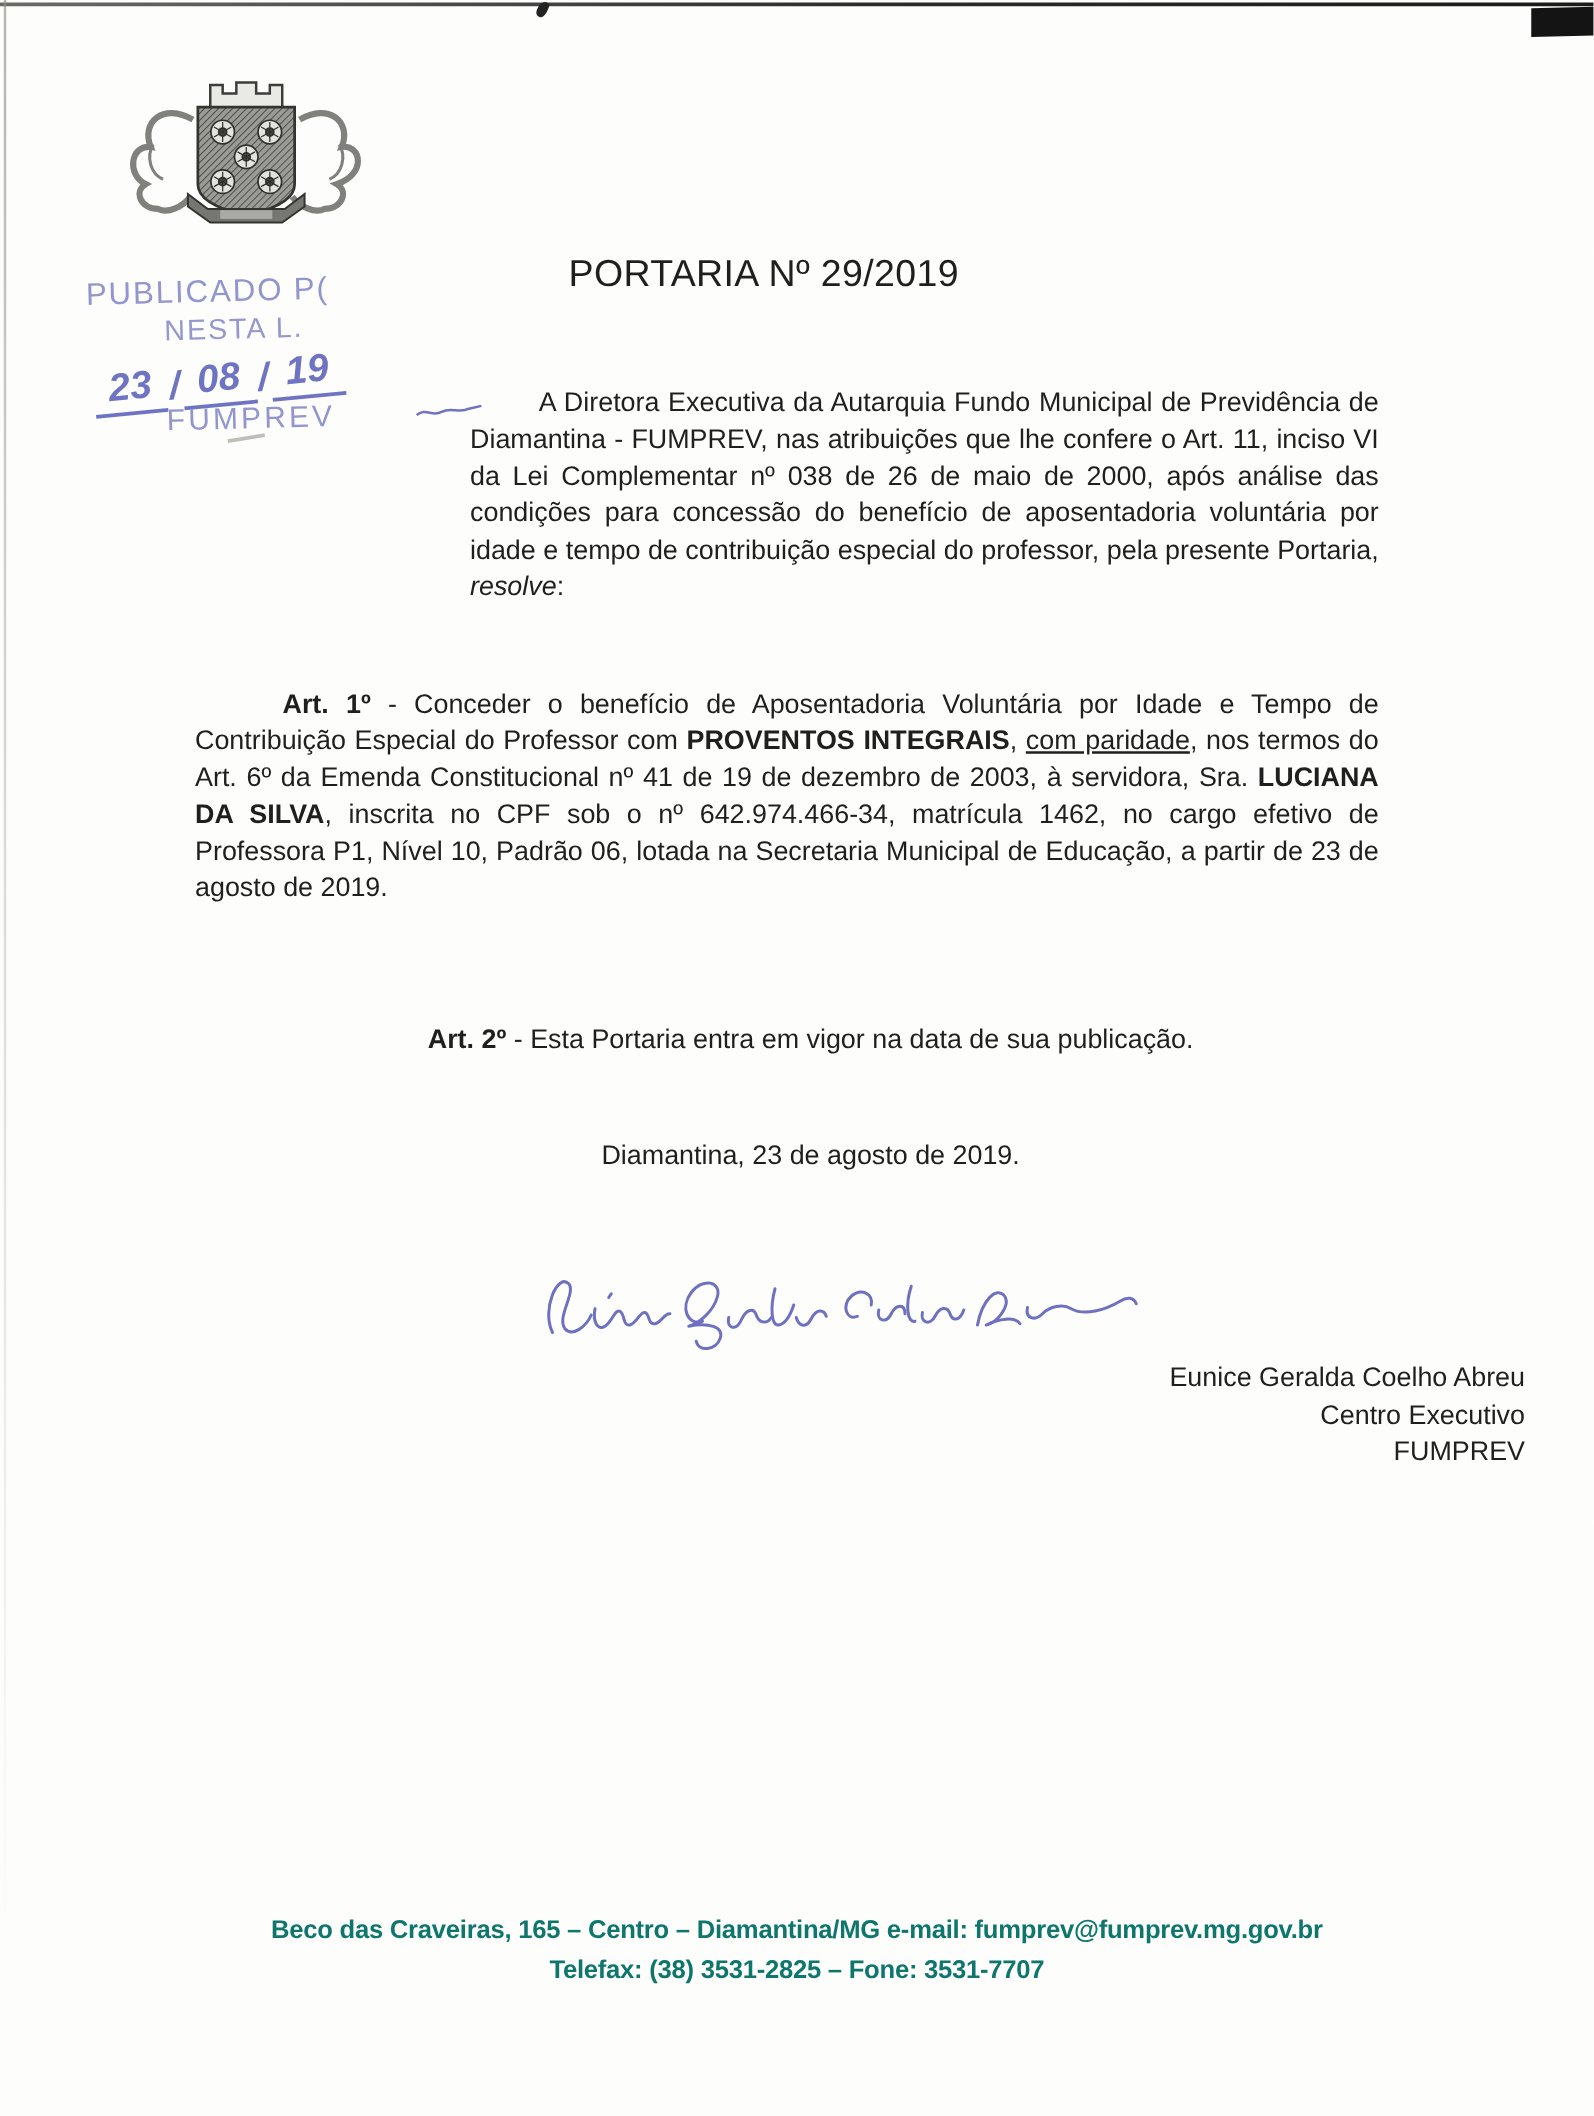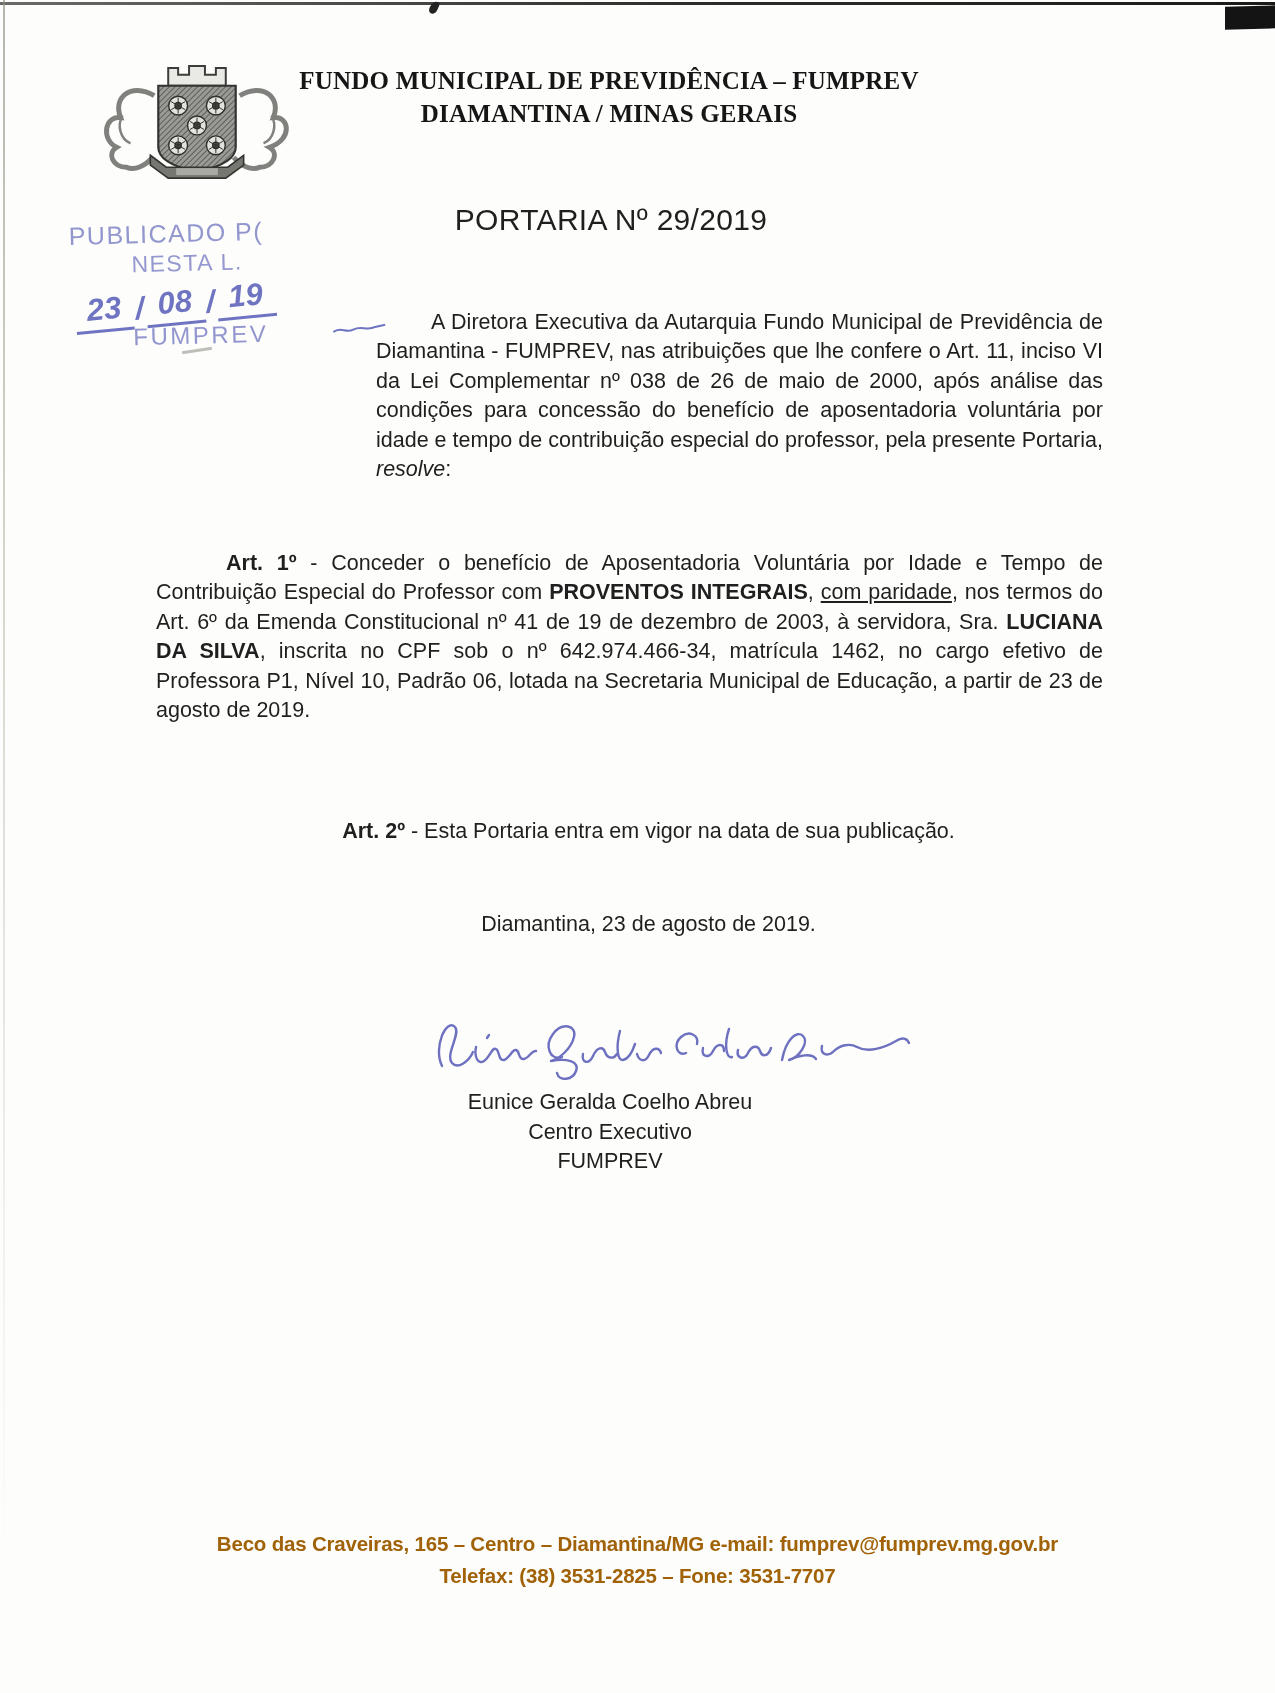--- a/index.html
+++ b/index.html
@@ -39,25 +39,25 @@
   
   .title{position:absolute;top:203px;left:0;width:1222px;text-align:center;font-weight:normal;font-size:30px;letter-spacing:.3px;}
   .para{font-size:21.5px;line-height:29.5px;text-align:justify;}
   .intro{position:absolute;left:360px;width:727px;top:286px;text-indent:55px;margin-left:16px;}
   .art1{position:absolute;left:140px;width:947px;top:527px;text-indent:70px;margin-left:16px;}
   .art2{position:absolute;left:140px;width:947px;top:795px;text-indent:70px;text-align:center;}
   .dateline{position:absolute;left:140px;width:947px;top:888px;text-indent:70px;text-align:center;}
 
   
   .sig-svg{position:absolute;left:428px;top:1002px;width:486px;height:96px;}
-  .sig-block{position:absolute;left:0;width:1220px;top:1088px;text-align:center;font-size:21.5px;line-height:29.5px;}
+  .sig-block{position:absolute;left:0;width:1220px;top:1088px;text-align:right;font-size:21.5px;line-height:29.5px;}
 
   
   .footer{position:absolute;left:0;width:1275px;top:1528px;text-align:center;font-weight:bold;
-    font-size:20.5px;line-height:32px;color:#a16207;letter-spacing:-0.2px;}
+    font-size:20.5px;line-height:32px;color:#0f766e;letter-spacing:-0.2px;}
 </style>
 </head>
 <body>
 
 <div class="page">
 
   <div class="scan-topline"></div>
   <div class="corner-block"></div>
   <div class="ink-dot"></div>
   <div class="edge-line-left"></div>
@@ -105,24 +105,20 @@
           <circle r="3.2" fill="#55554f"></circle>
           <path d="M-7,-4 L7,4 M-7,4 L7,-4 M0,-8 L0,8" stroke-width="1"></path>
         </g>
     </g>
     <g>
       <path d="M58,100 L74,112 L136,112 L152,100 L152,110 L134,123 L76,123 L58,110 Z" fill="#777772" stroke="#33332f" stroke-width="1.6"></path>
       <rect x="84" y="113" width="42" height="7" fill="#aaaaa4"></rect>
     </g>
   </svg>
 
-  <div class="org-lines">
-    <div>FUNDO MUNICIPAL DE PREVIDÊNCIA – FUMPREV</div>
-    <div>DIAMANTINA / MINAS GERAIS</div>
-  </div>
 
   <div class="stamp" style="color: rgb(138, 142, 203);">
     <div class="stamp-l1">PUBLICADO P(</div>
     <div class="stamp-l2">NESTA L.</div>
     <div class="stamp-date" style="color: rgb(111, 116, 194);">
       <span class="cell">23</span>
       <span class="sep">/</span>
       <span class="cell">08</span>
       <span class="sep">/</span>
       <span class="cell">19</span>

